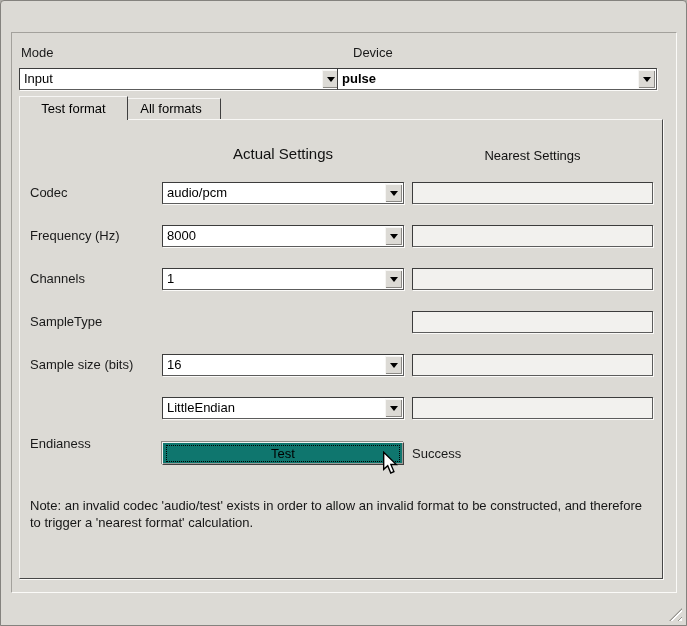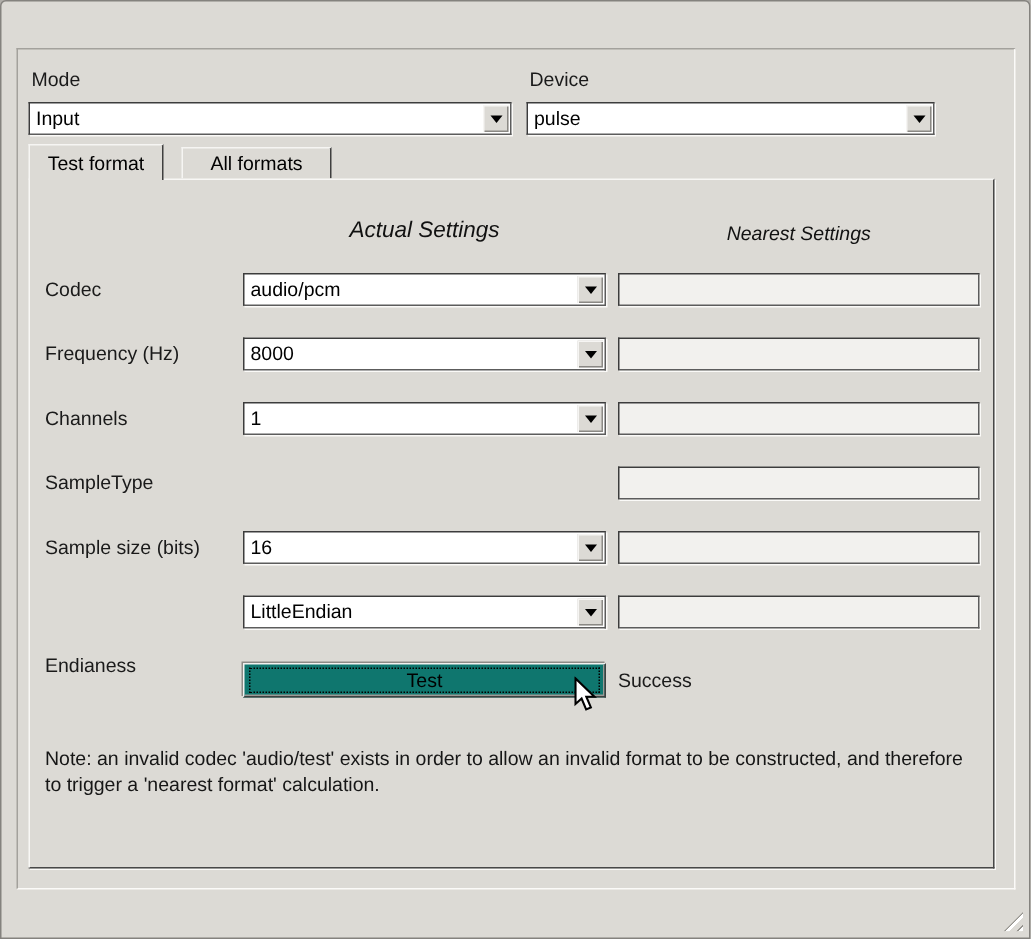--- a/index.html
+++ b/index.html
@@ -58,21 +58,21 @@
   .tab{position:absolute;box-sizing:border-box;background:#dcdad5;
     font-size:13px;text-align:center;cursor:pointer;
     border-style:solid;border-width:1px 1px 0 1px;
     border-color:#f6f5f3 #3f3f3f transparent #f6f5f3;}
   .tab.active{z-index:3;}
   .pane{
     position:absolute;left:18px;top:118px;width:644px;height:460px;box-sizing:border-box;
     background:#dcdad5;border:1px solid;border-color:#f8f7f5 #474747 #474747 #f8f7f5;
     box-shadow:1px 1px 0 #fbfaf8;z-index:1;
   }
-  .colhdr{position:absolute;font-style:italic;color:#111;text-align:center;}
+  .colhdr{position:absolute;color:#111;text-align:center;}
   
   .btn{
     position:absolute;box-sizing:border-box;background:#0f766e;cursor:pointer;
     border:1px solid;border-color:#f2f1ef #3f3f3f #3f3f3f #f2f1ef;
     box-shadow:inset -1px -1px 0 #9b9995, -1px -1px 0 #8d8b87;
     font-size:13px;text-align:center;line-height:21px;color:#000;
   }
   .focusrect{position:absolute;left:3px;right:3px;top:2px;bottom:2px;
     border:1px dotted #000;pointer-events:none;}
   .note{position:absolute;font-size:13px;color:#161616;line-height:17px;}
@@ -93,28 +93,28 @@
 
   <div class="label" style="left:20px;top:44px;">Mode</div>
   <div class="combo" style="left:18px;top:67px;width:322px;">
     <span class="ctext">Input</span>
     <span class="cbtn">
         <i></i>
       </span>
   </div>
 
   <div class="label" style="left:352px;top:44px;">Device</div>
-  <div class="combo" style="left:350px;top:67px;width:272px;">
+  <div class="combo" style="left:336px;top:67px;width:320px;font-weight:bold;">
     <span class="ctext">pulse</span>
     <span class="cbtn">
         <i></i>
       </span>
   </div>
 
-  <div class="tab active" style="left:18px;top:95px;width:90px;height:24px;line-height:23px;">Test format</div>
+  <div class="tab active" style="left:18px;top:95px;width:109px;height:24px;line-height:23px;">Test format</div>
   <div class="tab" style="left:120px;top:97px;width:100px;height:21px;line-height:20px;">All formats</div>
 
   <div class="pane">
 
     <div class="colhdr" style="left:142px;top:25px;width:242px;font-size:15px;">Actual Settings</div>
     <div class="colhdr" style="left:392px;top:28px;width:241px;font-size:13px;">Nearest Settings</div>
 
     <div class="label" style="left:10px;top:65px;">Codec</div>
     <div class="combo" style="left:142px;top:62px;width:242px;">
       <span class="ctext">audio/pcm</span>

